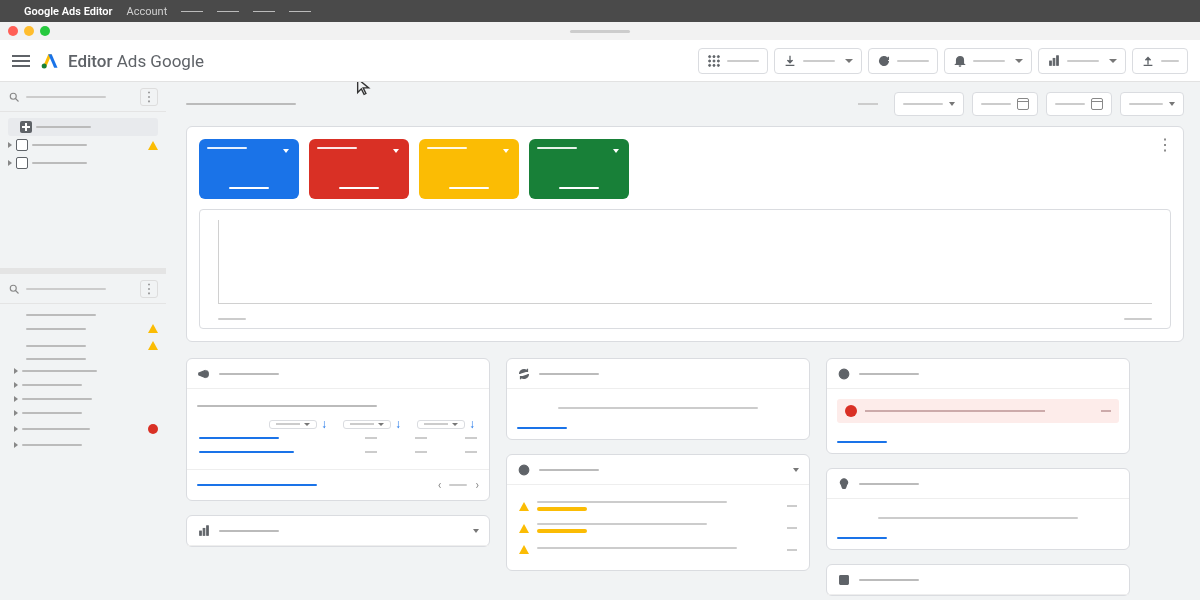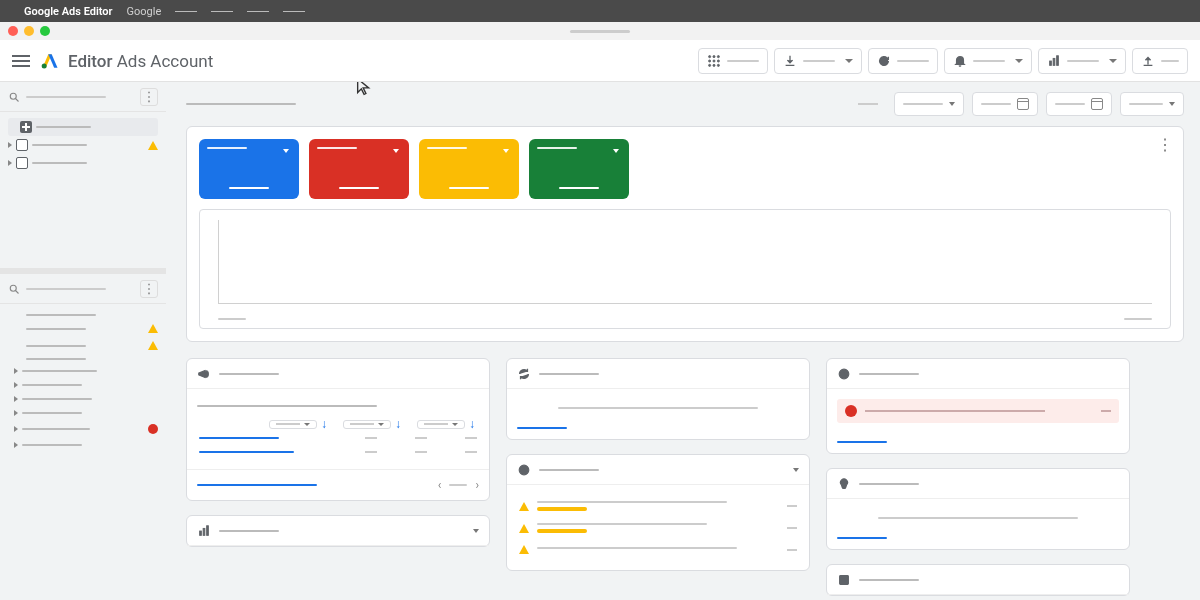--- a/index.html
+++ b/index.html
@@ -117,21 +117,21 @@
 .error-strip .n{margin-left:auto;width:10px;height:2px;background:#caa;}
 
 .cursor-ptr { position:absolute; width:22px; height:22px; pointer-events:none; }
 </style>
 </head>
 <body>
 
 <div class="menubar">
   <span class="apple"></span>
   <span class="app">Google Ads Editor</span>
-  <span>Google</span>
+  <span>Account</span>
   <span class="sk"></span>
   <span class="sk"></span>
   <span class="sk"></span>
   <span class="sk"></span>
 </div>
 
 <div class="winchrome">
   <div class="dot r"></div>
   <div class="dot y"></div>
   <div class="dot g"></div>
@@ -143,21 +143,21 @@
       <span></span>
       <span></span>
       <span></span>
     </div>
   <div class="logo">
     <svg class="logo-mark" viewBox="0 0 24 24">
         <path d="M3 20 L10 4 L14 4 L7 20 Z" fill="#fbbc04"></path>
         <path d="M10 4 L14 4 L21 20 L17 20 Z" fill="#1a73e8"></path>
         <circle cx="5" cy="18" r="3" fill="#188038"></circle>
       </svg>
-    <span class="logo-text"><b>Editor</b><span> Ads Account</span></span>
+    <span class="logo-text"><b>Editor</b><span> Ads Google</span></span>
   </div>
   <div class="header-spacer"></div>
   <div class="tbtn">
     <svg class="ticon" viewBox="0 0 16 16">
         <circle cx="3" cy="3" r="1.2"></circle>
         <circle cx="8" cy="3" r="1.2"></circle>
         <circle cx="13" cy="3" r="1.2"></circle>
         <circle cx="3" cy="8" r="1.2"></circle>
         <circle cx="8" cy="8" r="1.2"></circle>
         <circle cx="13" cy="8" r="1.2"></circle>

